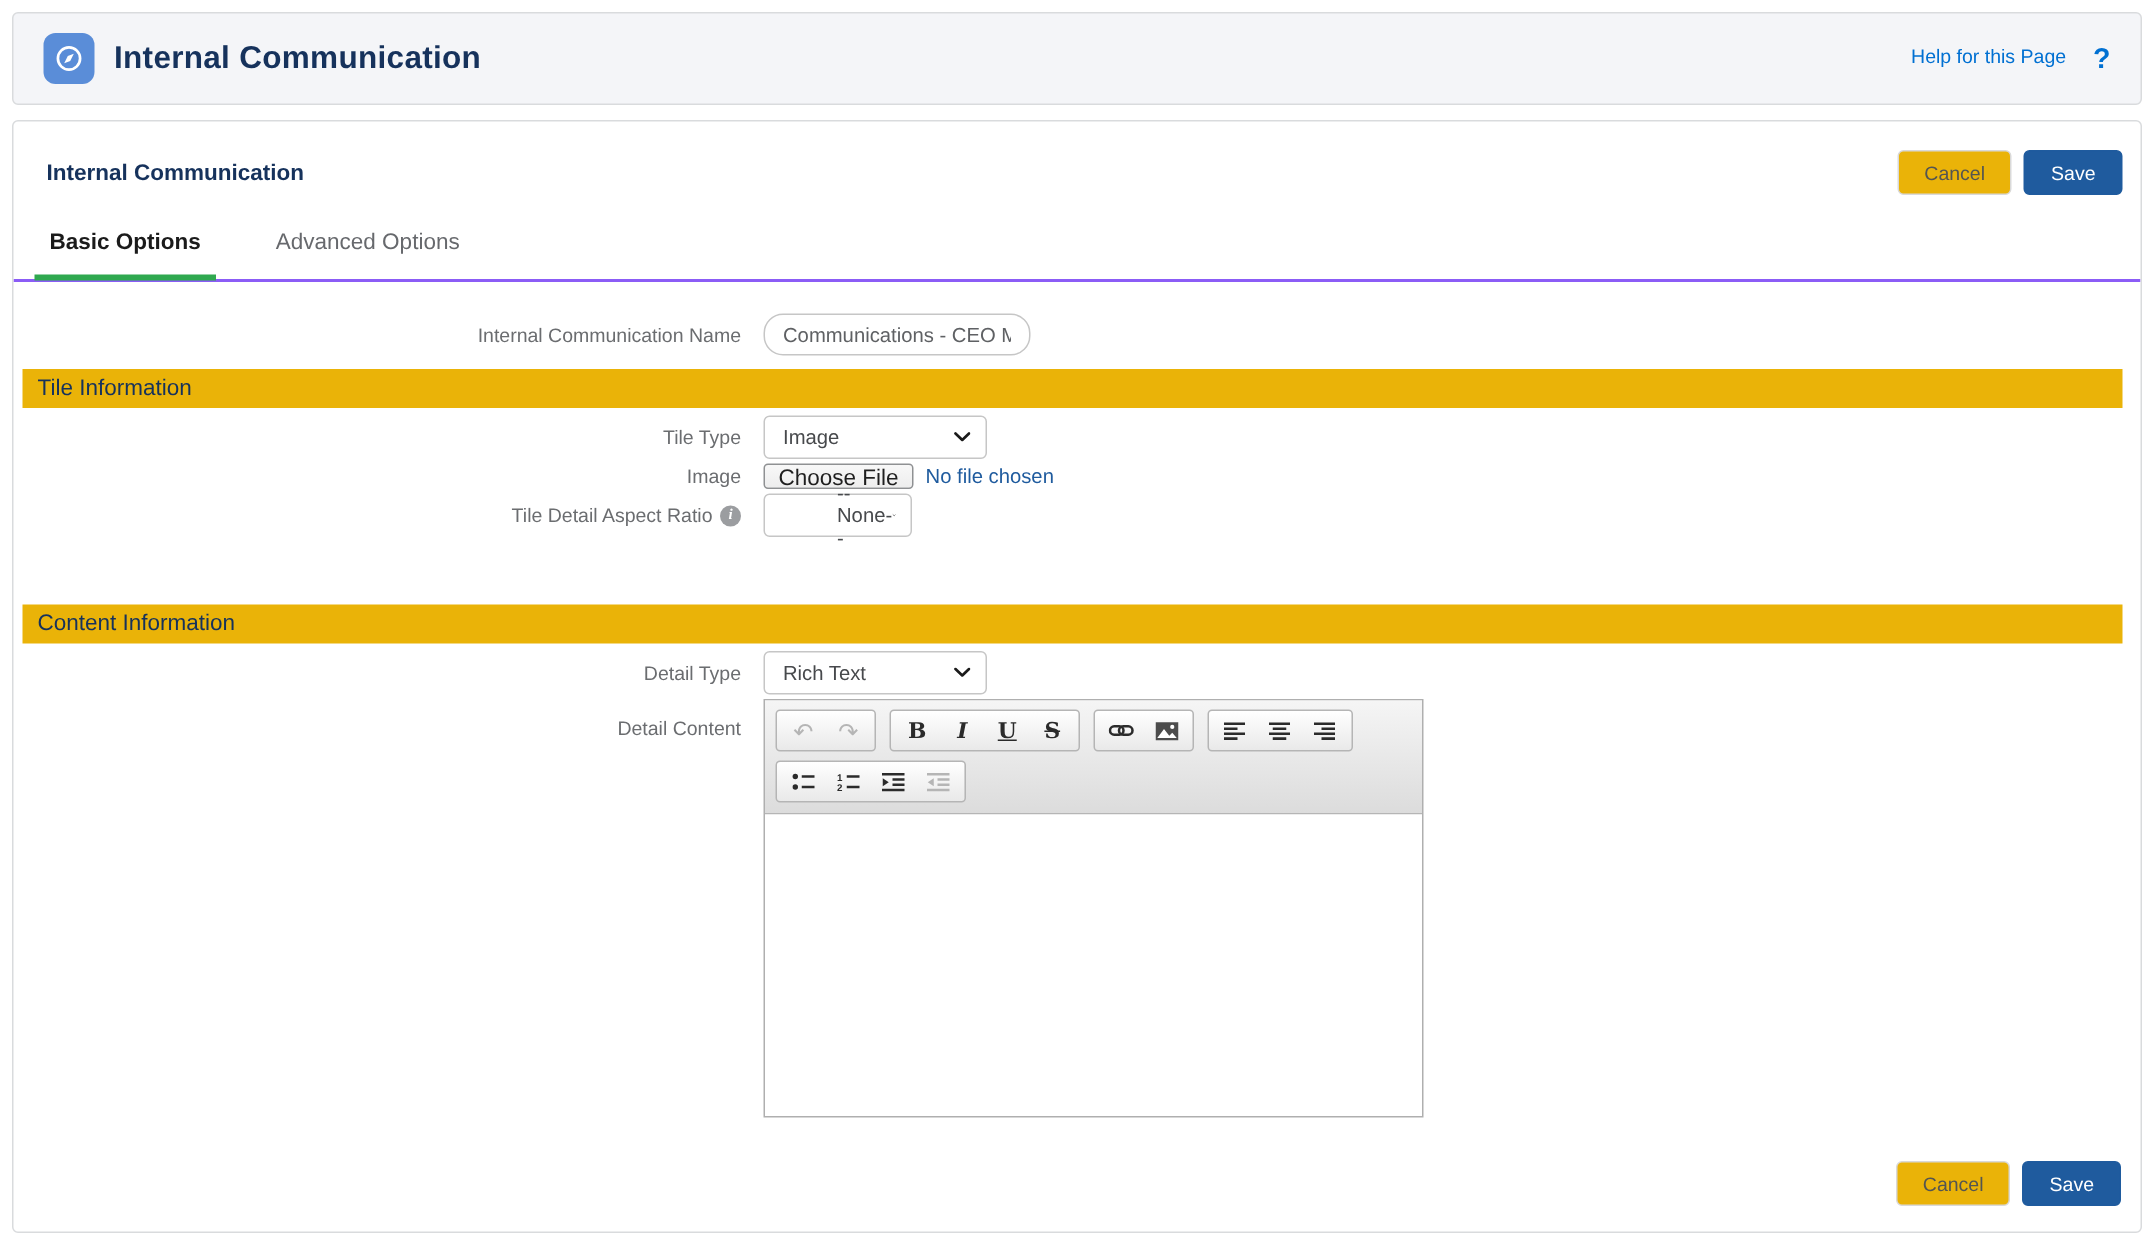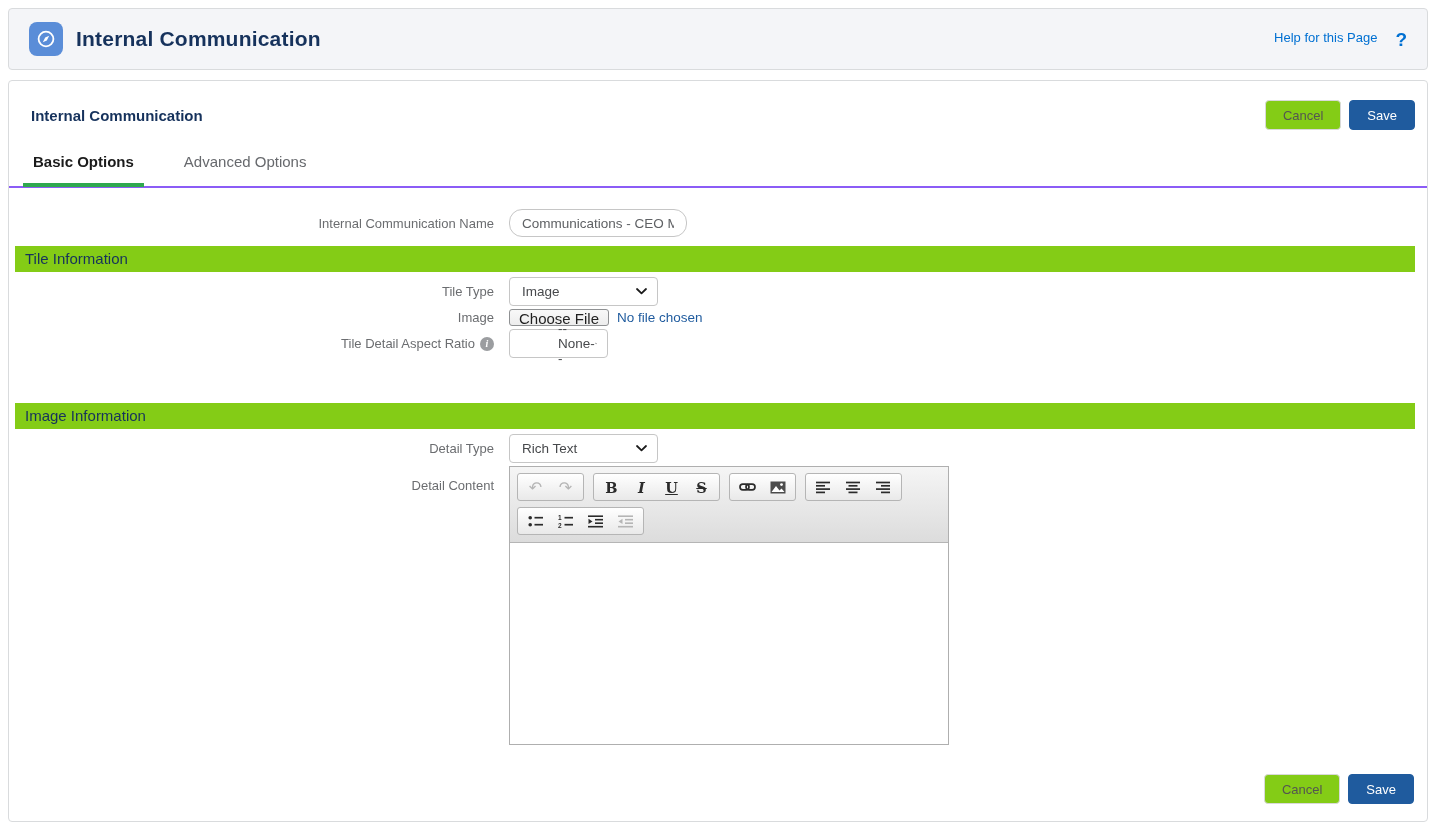--- a/index.html
+++ b/index.html
@@ -16,40 +16,40 @@
   .help-q { color:#0070d2; font-size:19px; font-weight:bold; cursor:pointer; line-height:1; }
 
   
   .panel { margin:0 8px; height:742px; background:#fff; border:1px solid #d9dbdd; border-radius:4px;
            position:relative; overflow:hidden; }
   .panel-head { display:flex; justify-content:space-between; align-items:flex-start; padding:19px 12px 0 22px; }
   .panel-title { font-size:15px; font-weight:bold; color:#16325c; margin-top:7px; }
   .btn-row { display:flex; gap:8px; }
   .btn { height:30px; padding:0 17px; border-radius:4px; font-size:13px; cursor:pointer;
          font-family:"Liberation Sans", sans-serif; }
-  .btn-neutral { background:#84cc16; border:1px solid #d9d9d9; color:#545551; }
+  .btn-neutral { background:#eab308; border:1px solid #d9d9d9; color:#545551; }
   .btn-brand { background:#1f5b9e; border:1px solid #1f5b9e; color:#fff; }
 
   
   .tabs { display:flex; margin-top:23px; padding-left:14px; border-bottom:2px solid #8b5cf6; }
   .tab { font-size:15px; color:#67696d; padding:0 10px 13px 10px; margin-right:30px; cursor:pointer; }
   .tab.active { font-weight:bold; color:#1b1b1b; border-bottom:4px solid #2fa84f; margin-bottom:-1px; }
 
   
   .form-row { display:flex; align-items:center; margin:3px 0; }
   .form-row.top-align { align-items:flex-start; }
   .flabel { flex:0 0 500px; text-align:right; padding-right:15px; color:#6b6d70; font-size:13px;
             display:flex; justify-content:flex-end; align-items:center; gap:5px; }
   .top-align .flabel { padding-top:12px; }
   .row-name { margin-top:21px; }
 
   .txt-input { width:178px; height:28px; border:1px solid #c6c6c6; border-radius:13px; padding:0 12px;
                color:#5f6164; font-size:13.5px; font-family:"Liberation Sans", sans-serif; background:#fff; }
 
-  .sec-bar { background:#84cc16; color:#16325c; font-size:15px; padding:4px 0 5px 10px;
+  .sec-bar { background:#eab308; color:#16325c; font-size:15px; padding:4px 0 5px 10px;
              margin:9px 12px 5px 6px; }
   .sec-bar.detail { margin-top:45px; }
 
   .fake-select { display:inline-flex; align-items:center; justify-content:space-between; height:29px;
                  border:1px solid #c6c6c6; border-radius:4px; padding:0 10px 0 12px; background:#fff;
                  color:#47494c; font-size:13.5px; cursor:pointer; }
   .sel-md { width:149px; }
   .sel-sm { width:99px;padding-left:48px; }
 
   .file-btn { height:17px; padding:0 9px; background:linear-gradient(#f8f8f8,#ededed);
@@ -141,21 +141,21 @@
       <span class="info-icon">i</span>
     </label>
     <div class="fake-select sel-sm">
       <span>--None--</span>
       <svg width="11" height="7" viewBox="0 0 11 7">
         <path d="M1 1 L5.5 5.3 L10 1" fill="none" stroke="#1b1b1b" stroke-width="1.8" stroke-linecap="round" stroke-linejoin="round"></path>
       </svg>
     </div>
   </div>
 
-  <div class="sec-bar detail">Image Information</div>
+  <div class="sec-bar detail">Content Information</div>
 
   <div class="form-row">
     <label class="flabel">Detail Type</label>
     <div class="fake-select sel-md">
       <span>Rich Text</span>
       <svg width="11" height="7" viewBox="0 0 11 7">
         <path d="M1 1 L5.5 5.3 L10 1" fill="none" stroke="#1b1b1b" stroke-width="1.8" stroke-linecap="round" stroke-linejoin="round"></path>
       </svg>
     </div>
   </div>

